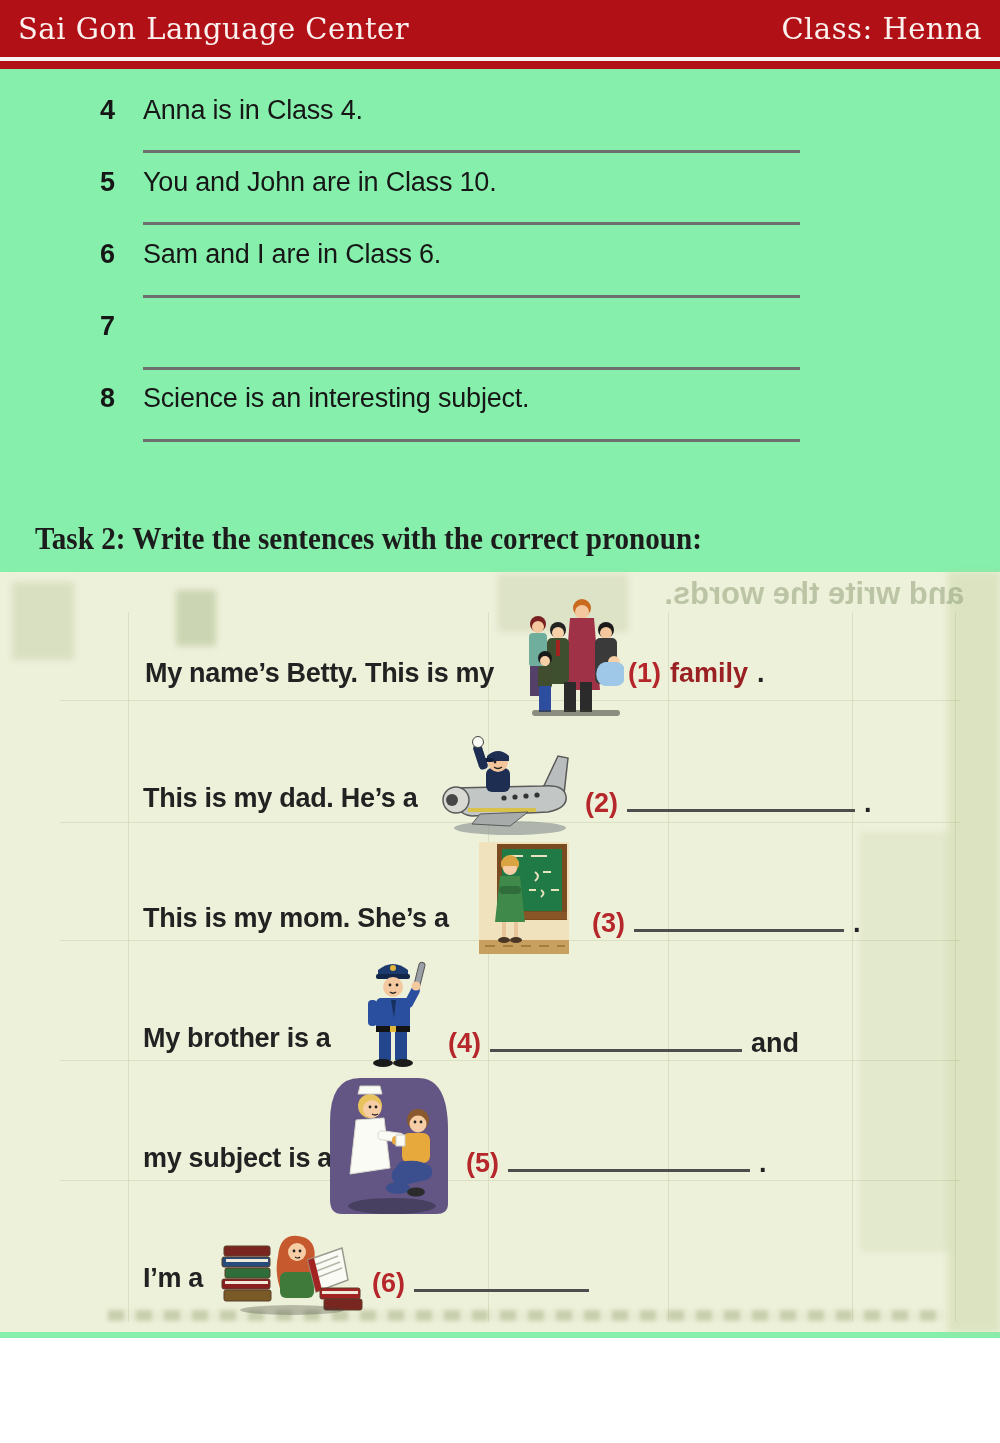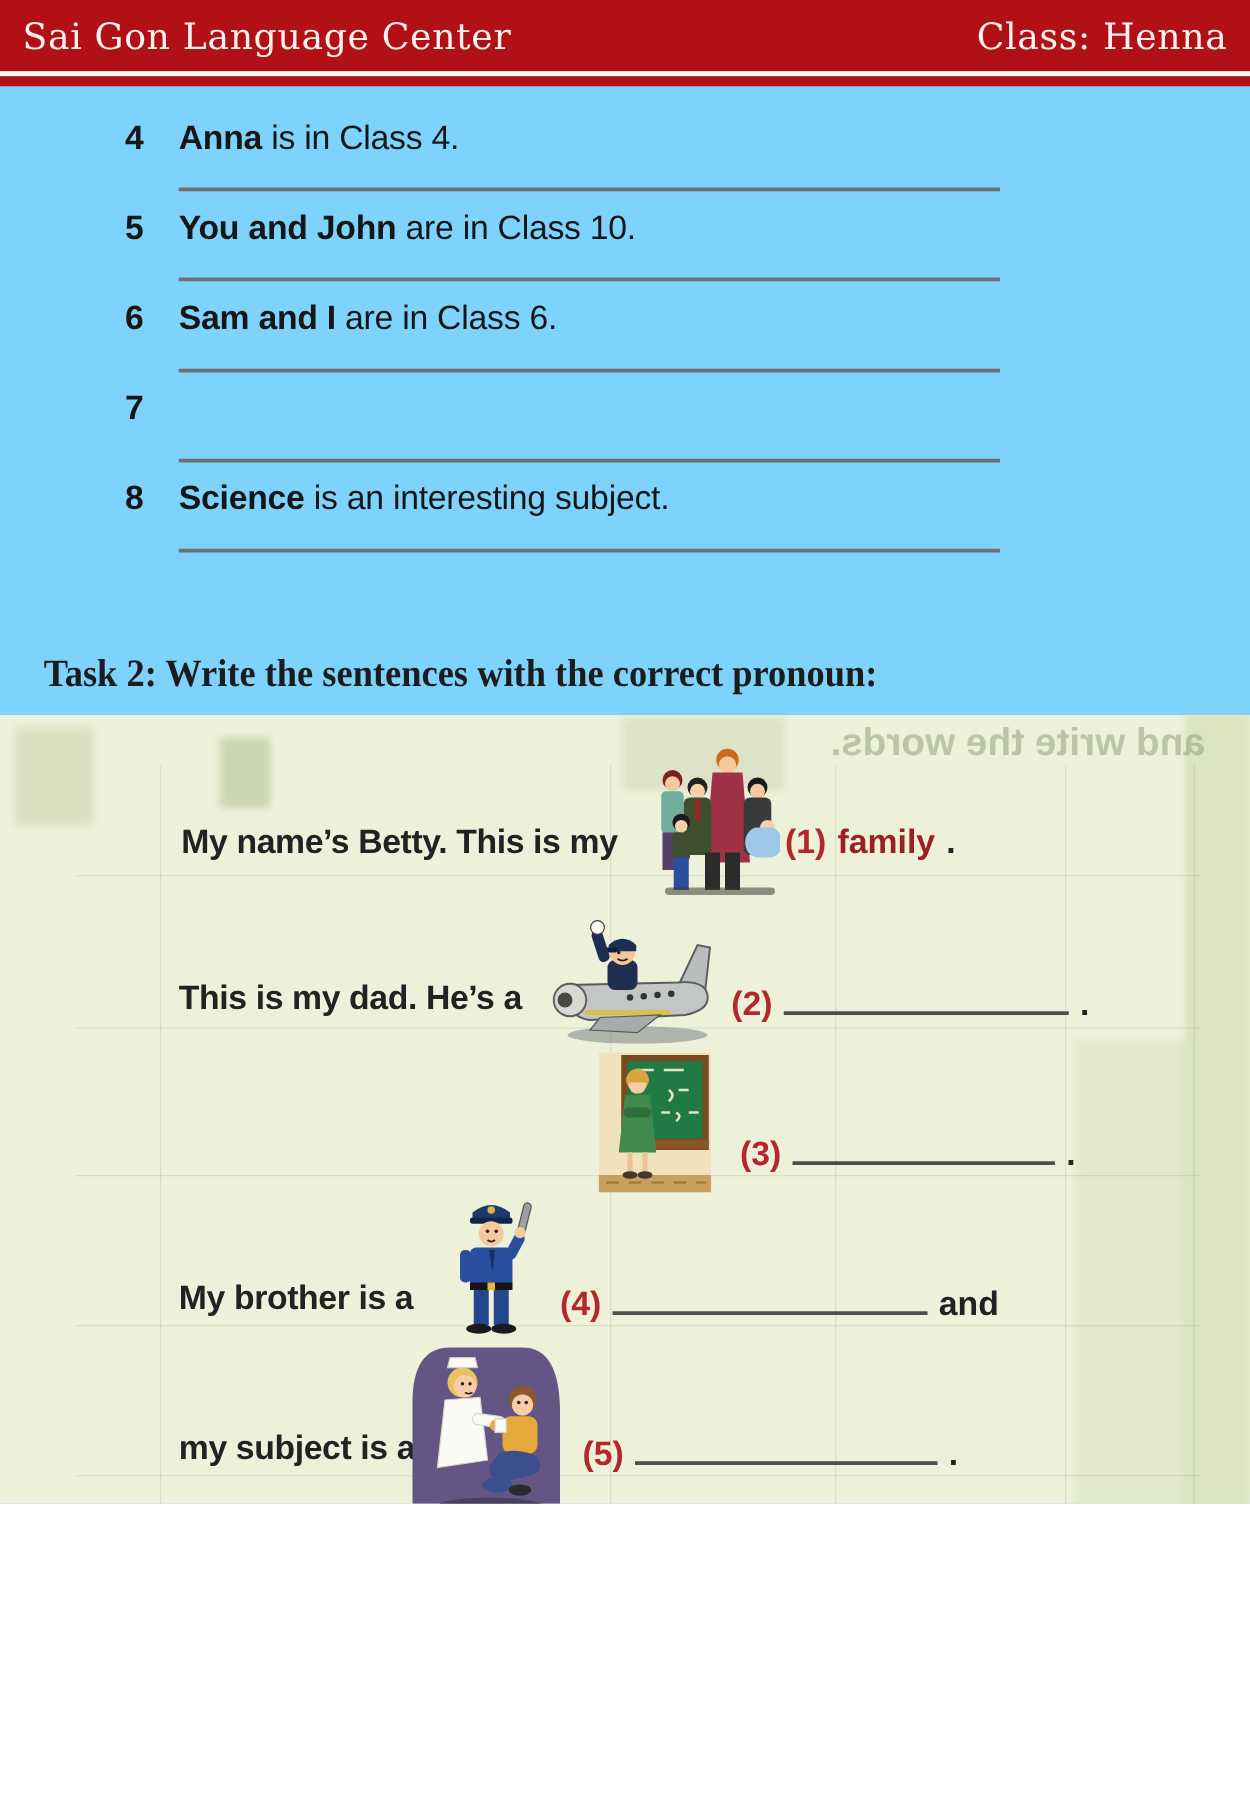--- a/index.html
+++ b/index.html
@@ -1,30 +1,30 @@
 <!DOCTYPE html>
 <html><head>
 <meta charset="utf-8">
 <style>
   html,body{margin:0;padding:0;background:#ffffff;}
-  #page{position:relative;width:1000px;height:1203px;background:#7dd3fc;overflow:hidden;
+  #page{position:relative;width:1000px;height:1338px;background:#86efac;overflow:hidden;
         font-family:"Liberation Sans", sans-serif;}
 
   
   .header-bar{position:absolute;left:0;top:0;width:1000px;height:57px;background:#b11116;
               display:flex;justify-content:space-between;align-items:center;padding:0 18px;box-sizing:border-box;}
   .header-bar span{font-family:"DejaVu Serif", serif;font-size:29px;color:#fbf1ef;letter-spacing:.5px;}
   .header-gap{position:absolute;left:0;top:57px;width:1000px;height:4px;background:#f7f5f2;}
   .header-stripe{position:absolute;left:0;top:61px;width:1000px;height:8px;background:#b11116;}
 
   
   .ex-item{position:absolute;left:100px;display:flex;align-items:baseline;color:#161616;
            font-size:27px;letter-spacing:-0.2px;}
   .ex-num{width:43px;font-weight:700;}
-  .ex-subject{font-weight:700;}
+  .ex-subject{font-weight:400;}
   .ex-line{position:absolute;left:143px;width:657px;height:3px;background:#6f6f6f;}
   .ey4{top:95px}.el4{top:150px}
   .ey5{top:167px}.el5{top:222px}
   .ey6{top:239px}.el6{top:295px}
   .ey7{top:311px}.el7{top:367px}
   .ey8{top:383px}.el8{top:439px}
 
   
   .task-heading{position:absolute;left:35px;top:521px;font-family:"Liberation Serif", serif;
                 font-weight:700;font-size:31px;color:#1c1c1c;transform:scaleX(.94);transform-origin:left;}
@@ -194,20 +194,21 @@
         <path d="M56 35 q4 3 8 0" stroke="#222" stroke-width="1.4" fill="none"></path>
       <rect x="38" y="12" width="9" height="26" rx="4" fill="#1e2d52" transform="rotate(-18 42 25)"></rect>
       <circle cx="40" cy="10" r="5.5" fill="#fbfbf5" stroke="#444" stroke-width="1"></circle>
     </svg>
     <div class="wgroup t2g">
       <span class="wnum">(2)</span>
       <span class="wblank bl2"></span>
       <span class="wpost">.</span>
     </div>
 
+    <span class="wl t3p">This is my mom. She’s a</span>
     <svg class="wimg i3" width="90" height="112" viewBox="0 0 90 112">
       <rect x="0" y="0" width="90" height="98" fill="#f0e2bd"></rect>
       <rect x="18" y="2" width="70" height="76" fill="#7a4a21"></rect>
       <rect x="23" y="7" width="60" height="62" fill="#1f7a45"></rect>
       <rect x="18" y="70" width="70" height="7" fill="#8a5526"></rect>
       <path d="M30 14 h14 M52 14 h16 M56 30 q6 4 0 9 M64 30 h8 M50 48 h7 M62 48 q5 3 0 7 M72 48 h8" stroke="#e9e3c0" stroke-width="2" fill="none"></path>
       <rect x="0" y="98" width="90" height="14" fill="#c79f5e"></rect>
       <path d="M6 104 h10 M24 104 h10 M42 104 h10 M60 104 h10 M78 104 h8" stroke="#a67c3a" stroke-width="2"></path>
       <circle cx="31" cy="22" r="9" fill="#d9a441"></circle>
       <circle cx="31" cy="26" r="7" fill="#f6cda4"></circle>

